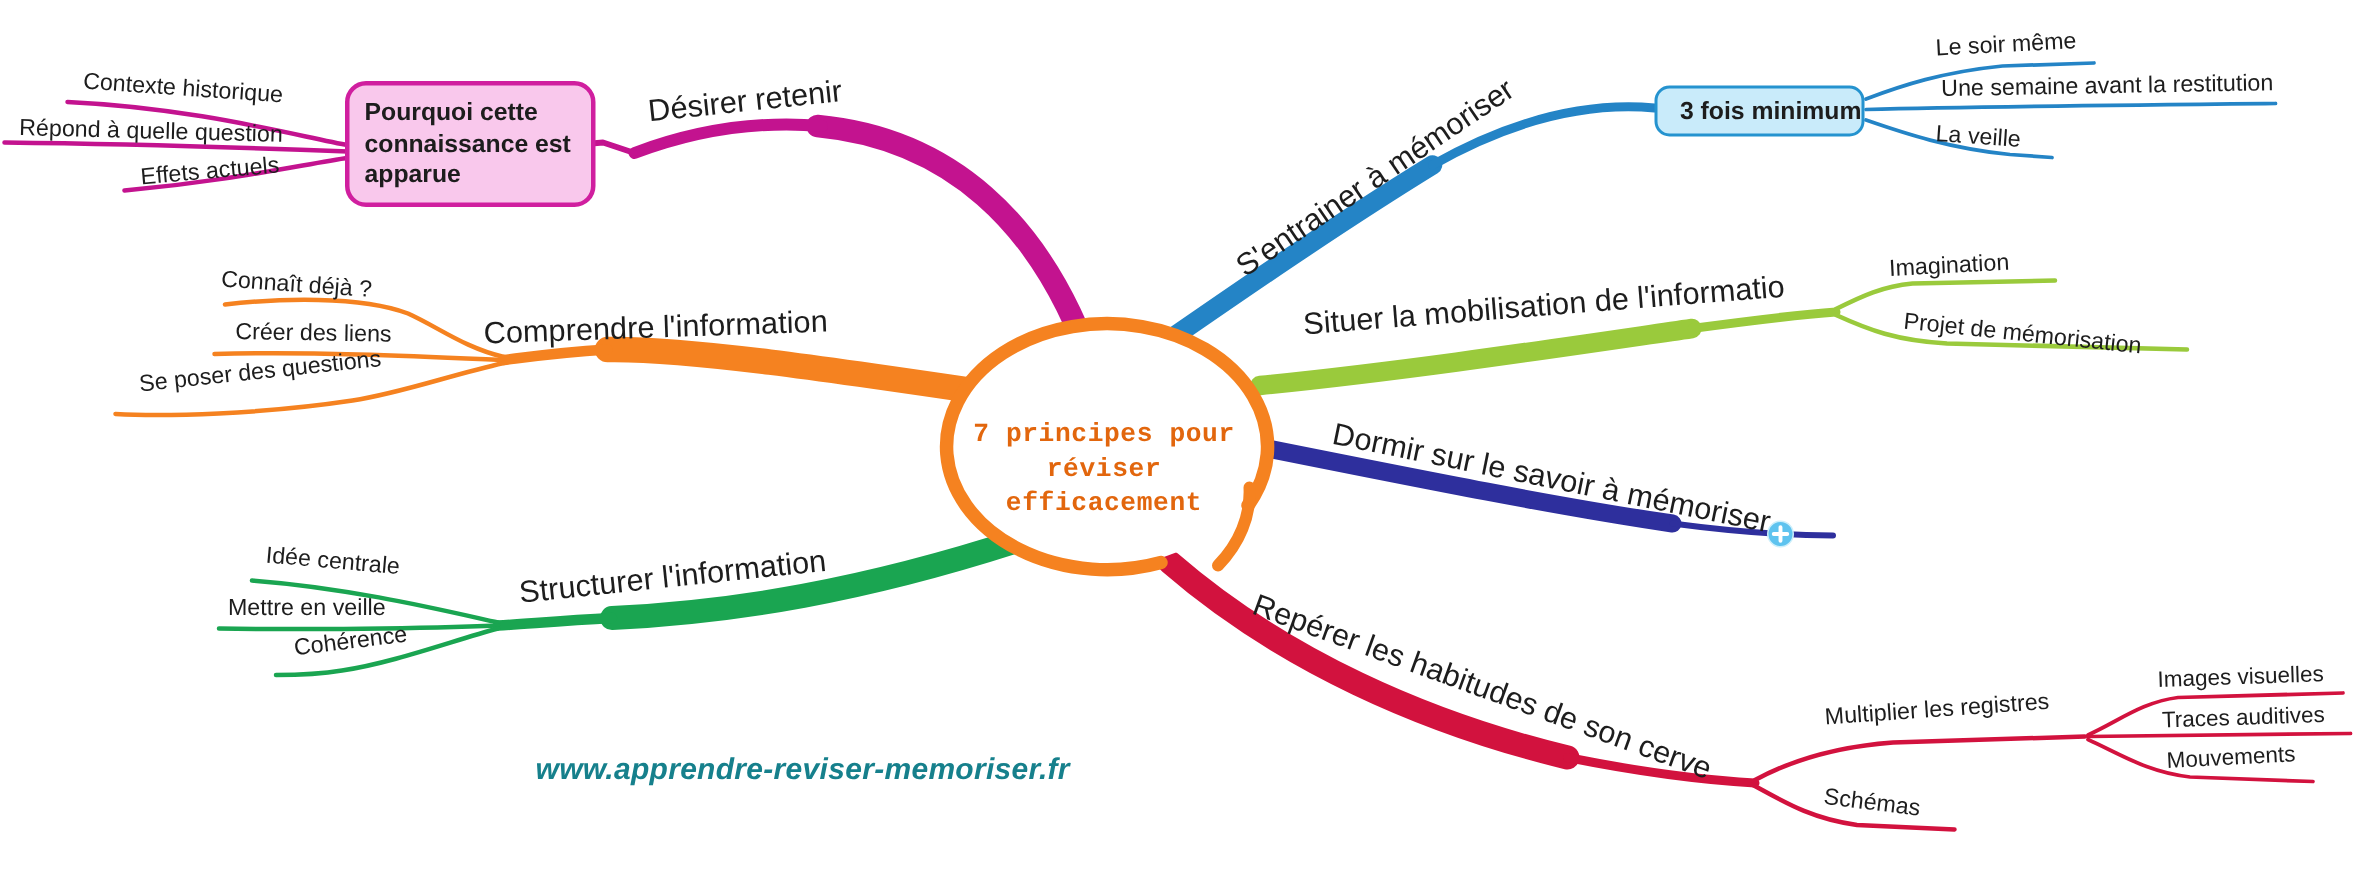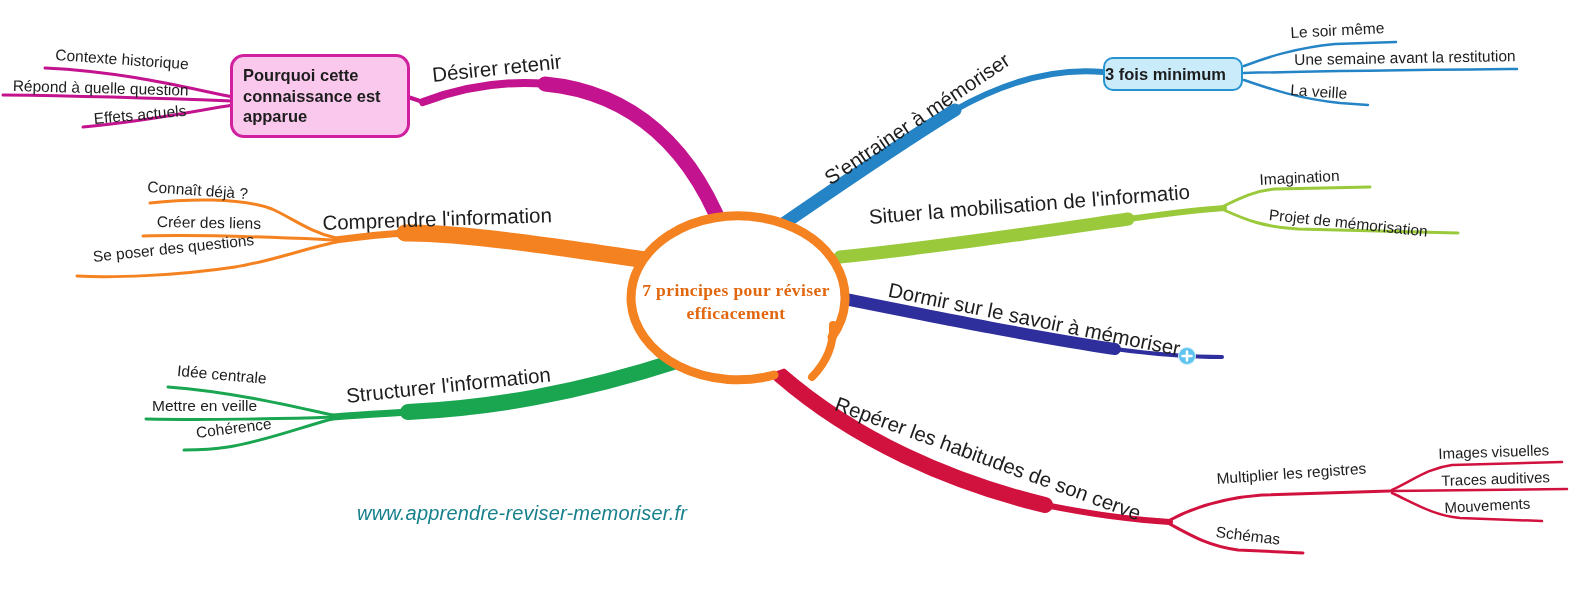--- a/index.html
+++ b/index.html
@@ -4,28 +4,28 @@
 <style>
   html,body{margin:0;padding:0;background:#fff;}
   .stage{position:relative;width:1573px;height:592px;background:#fff;overflow:hidden;
          font-family:"Liberation Sans",sans-serif;color:var(--c-labelText,#1d1d1d);}
   .stage svg{position:absolute;left:0;top:0;}
   .lbl{position:absolute;white-space:nowrap;transform-origin:0 0;color:var(--c-labelText,#1d1d1d);}
   .l1{font-size:20.5px;}           
   .l2{font-size:15.5px;}           
   .l3{font-size:15px;}             
   .nodebox{position:absolute;box-sizing:border-box;font-weight:bold;font-size:16.5px;line-height:1.25;}
-  .box-pink{left:230px;top:54px;width:180px;min-height:84px;padding:8px 10px;
+  .box-pink{left:230px;top:54px;width:167px;min-height:84px;padding:8px 10px;
             background:var(--c-magentaBoxFill);border:3px solid var(--c-magentaBoxBorder);border-radius:14px;}
-  .box-blue{left:1103px;top:57px;width:140px;height:34px;line-height:30px;text-align:left;
+  .box-blue{left:1103px;top:57px;width:140px;height:34px;line-height:30px;text-align:right;
             background:var(--c-blueBoxFill);border:2.5px solid var(--c-blueBoxBorder);border-radius:10px;}
   .center-title{position:absolute;left:633px;top:279px;width:206px;text-align:center;
-            font-family:Liberation Serif, serif;font-weight:bold;font-size:17.5px;line-height:1.3;
+            font-family:Liberation Mono, monospace;font-weight:bold;font-size:17.5px;line-height:1.3;
             letter-spacing:0.4px;color:var(--c-centerText);}
-  .watermark{position:absolute;left:357px;top:502px;font-size:20px;font-weight:normal;font-style:italic;
+  .watermark{position:absolute;left:357px;top:502px;font-size:20px;font-weight:bold;font-style:italic;
             color:var(--c-watermark);letter-spacing:0.2px;text-align:center;}
 </style>
 </head>
 <body>
 
 <div class="stage">
 
   <svg width="1573" height="592" viewBox="0 0 1573 592">
     <g fill="none" stroke-linecap="round" stroke-linejoin="round">
 

